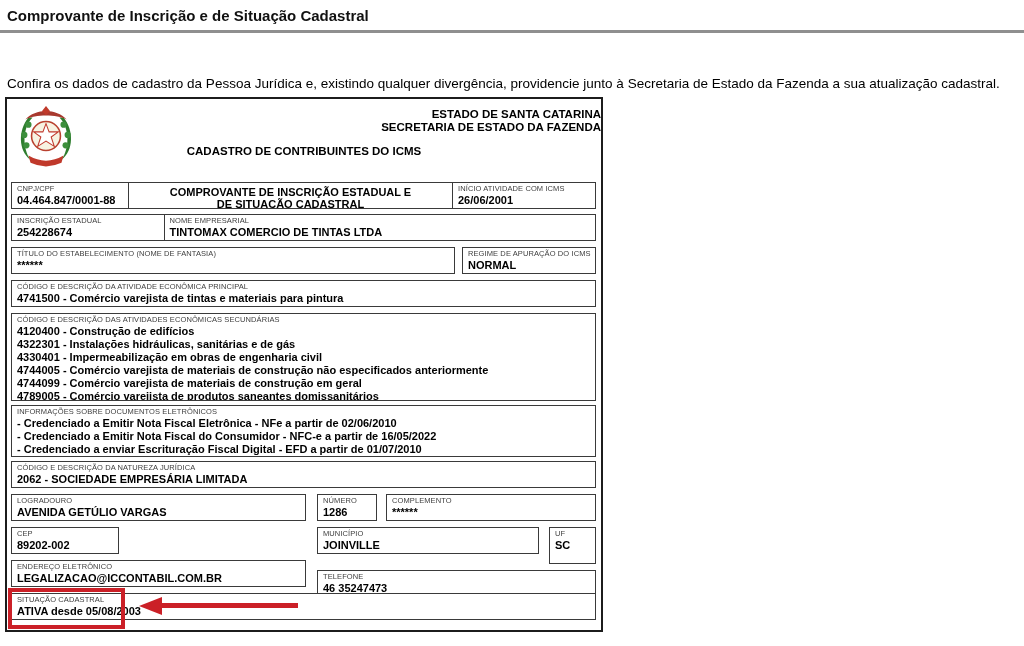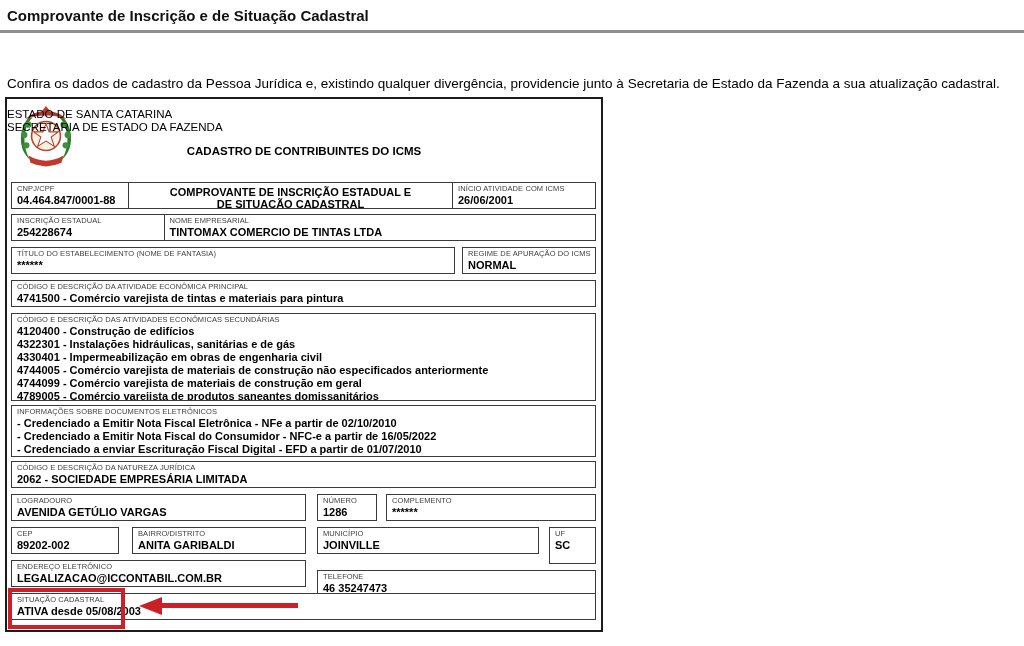--- a/index.html
+++ b/index.html
@@ -6,21 +6,21 @@
   html,body { width:1024px; height:646px; background:#fff; font-family:"Liberation Sans", sans-serif; color:#000; overflow:hidden; position:relative; }
   .abs { position:absolute; }
 
   .page-title { left:7px; top:7px; font-size:15px; font-weight:bold; color:#111; }
   .title-divider { left:0; top:30px; width:1024px; height:3px; background:#8f8f8f; }
   .greeting { left:7px; top:60px; font-size:13.5px; font-weight:bold;margin-top:48px; }
   .intro { left:7px; top:76px; width:1014px; font-size:13.5px; font-weight:normal; }
 
   .doc { left:5px; top:97px; width:598px; height:535px; border:2px solid #1c1c1c; background:#fff; }
 
-  .doc-header-text { left:0; top:9px; width:594px; text-align:left; font-weight:normal; font-size:11.5px; line-height:13px; }
+  .doc-header-text { left:0; top:9px; width:594px; text-align:right; font-weight:bold; font-size:11.5px; line-height:13px; }
   .doc-header-line3 { left:0; top:46px; width:594px; text-align:center; font-weight:bold; font-size:11.5px; }
   .coat { left:8px; top:5px; width:62px; height:64px; }
 
   .fbox { position:absolute; border:1.5px solid #3a3a3a; background:#fff; padding:2px 0 0 5px; overflow:hidden; }
   .flabel { font-size:7.5px; line-height:8.5px; color:#3d3d3d; letter-spacing:0.1px; }
   .fvalue { font-size:11px; font-weight:bold; line-height:13px; color:#000; }
   .fline  { font-size:11px; font-weight:bold; line-height:13px; color:#000; }
   .cellcenter { text-align:center; padding:3px 2px 0 2px; }
   .cellcenter .tline { font-size:11px; font-weight:bold; line-height:12px; }
 
@@ -102,21 +102,21 @@
     <div class="fline">4120400 - Construção de edifícios</div>
     <div class="fline">4322301 - Instalações hidráulicas, sanitárias e de gás</div>
     <div class="fline">4330401 - Impermeabilização em obras de engenharia civil</div>
     <div class="fline">4744005 - Comércio varejista de materiais de construção não especificados anteriormente</div>
     <div class="fline">4744099 - Comércio varejista de materiais de construção em geral</div>
     <div class="fline">4789005 - Comércio varejista de produtos saneantes domissanitários</div>
   </div>
 
   <div class="fbox" style="left:4px;top:306px;width:585px;height:52px">
     <div class="flabel">INFORMAÇÕES SOBRE DOCUMENTOS ELETRÔNICOS</div>
-    <div class="fline">- Credenciado a Emitir Nota Fiscal Eletrônica - NFe a partir de 02/10/2010</div>
+    <div class="fline">- Credenciado a Emitir Nota Fiscal Eletrônica - NFe a partir de 02/06/2010</div>
     <div class="fline">- Credenciado a Emitir Nota Fiscal do Consumidor - NFC-e a partir de 16/05/2022</div>
     <div class="fline">- Credenciado a enviar Escrituração Fiscal Digital - EFD a partir de 01/07/2010</div>
   </div>
 
   <div class="fbox" style="left:4px;top:362px;width:585px;height:27px">
     <div class="flabel">CÓDIGO E DESCRIÇÃO DA NATUREZA JURÍDICA</div>
     <div class="fvalue">2062 - SOCIEDADE EMPRESÁRIA LIMITADA</div>
   </div>
 
   <div class="fbox" style="left:4px;top:395px;width:295px;height:27px">
@@ -128,24 +128,20 @@
     <div class="fvalue">1286</div>
   </div>
   <div class="fbox" style="left:379px;top:395px;width:210px;height:27px">
     <div class="flabel">COMPLEMENTO</div>
     <div class="fvalue">******</div>
   </div>
 
   <div class="fbox" style="left:4px;top:428px;width:108px;height:27px">
     <div class="flabel">CEP</div>
     <div class="fvalue">89202-002</div>
-  </div>
-  <div class="fbox" style="left:125px;top:428px;width:174px;height:27px">
-    <div class="flabel">BAIRRO/DISTRITO</div>
-    <div class="fvalue">ANITA GARIBALDI</div>
   </div>
   <div class="fbox" style="left:310px;top:428px;width:222px;height:27px">
     <div class="flabel">MUNICÍPIO</div>
     <div class="fvalue">JOINVILLE</div>
   </div>
   <div class="fbox" style="left:542px;top:428px;width:47px;height:37px">
     <div class="flabel">UF</div>
     <div class="fvalue">SC</div>
   </div>
 

